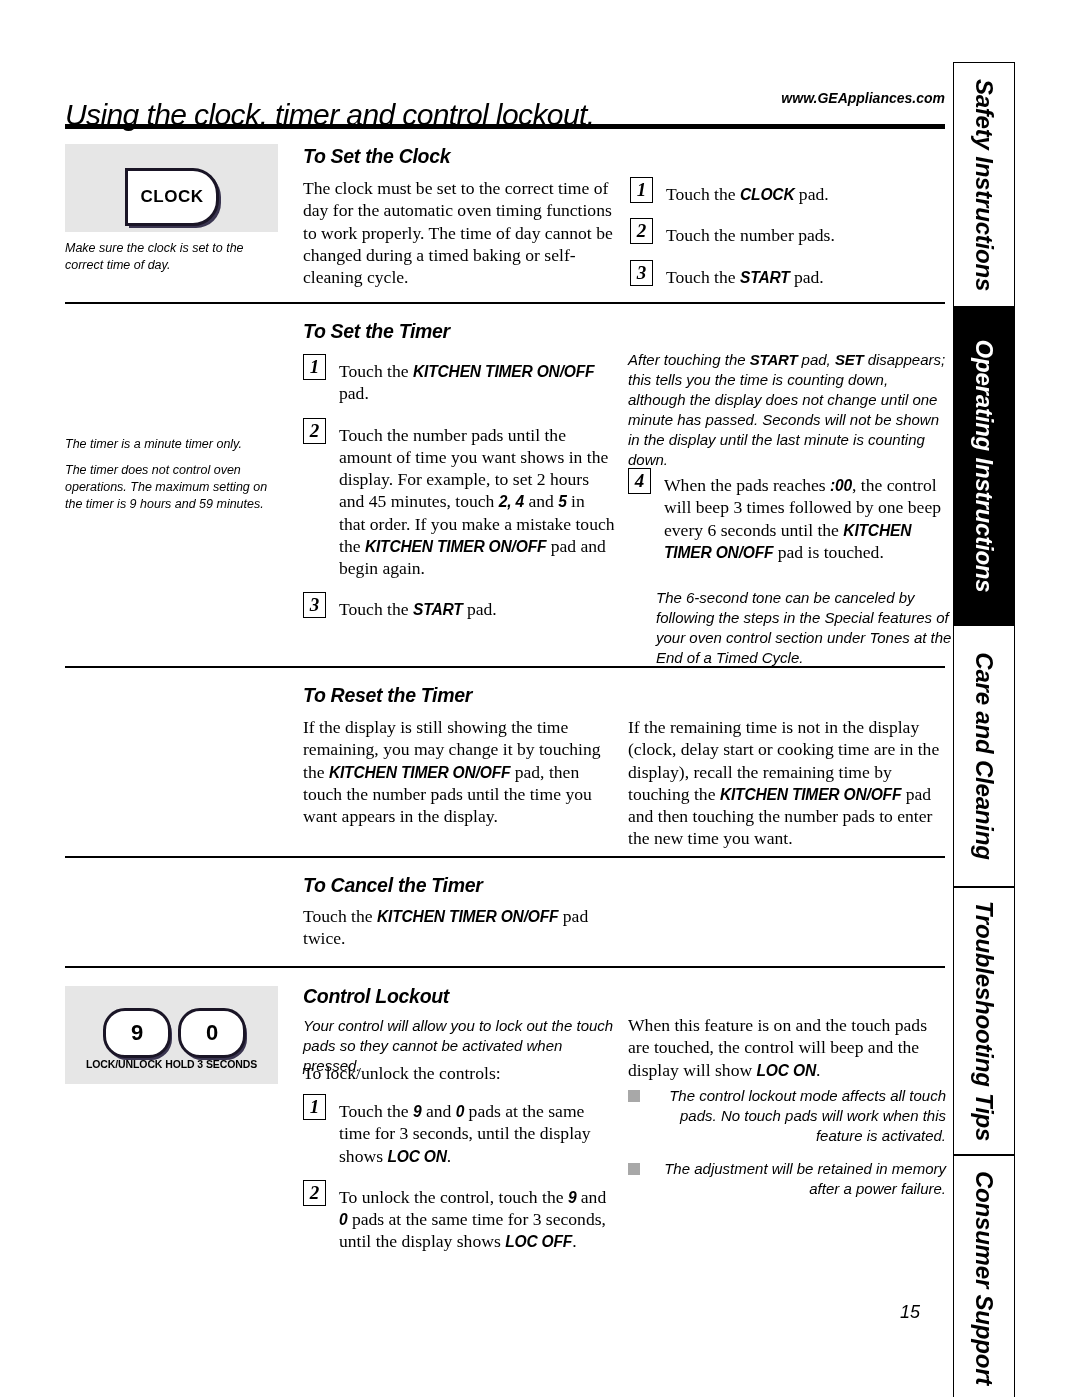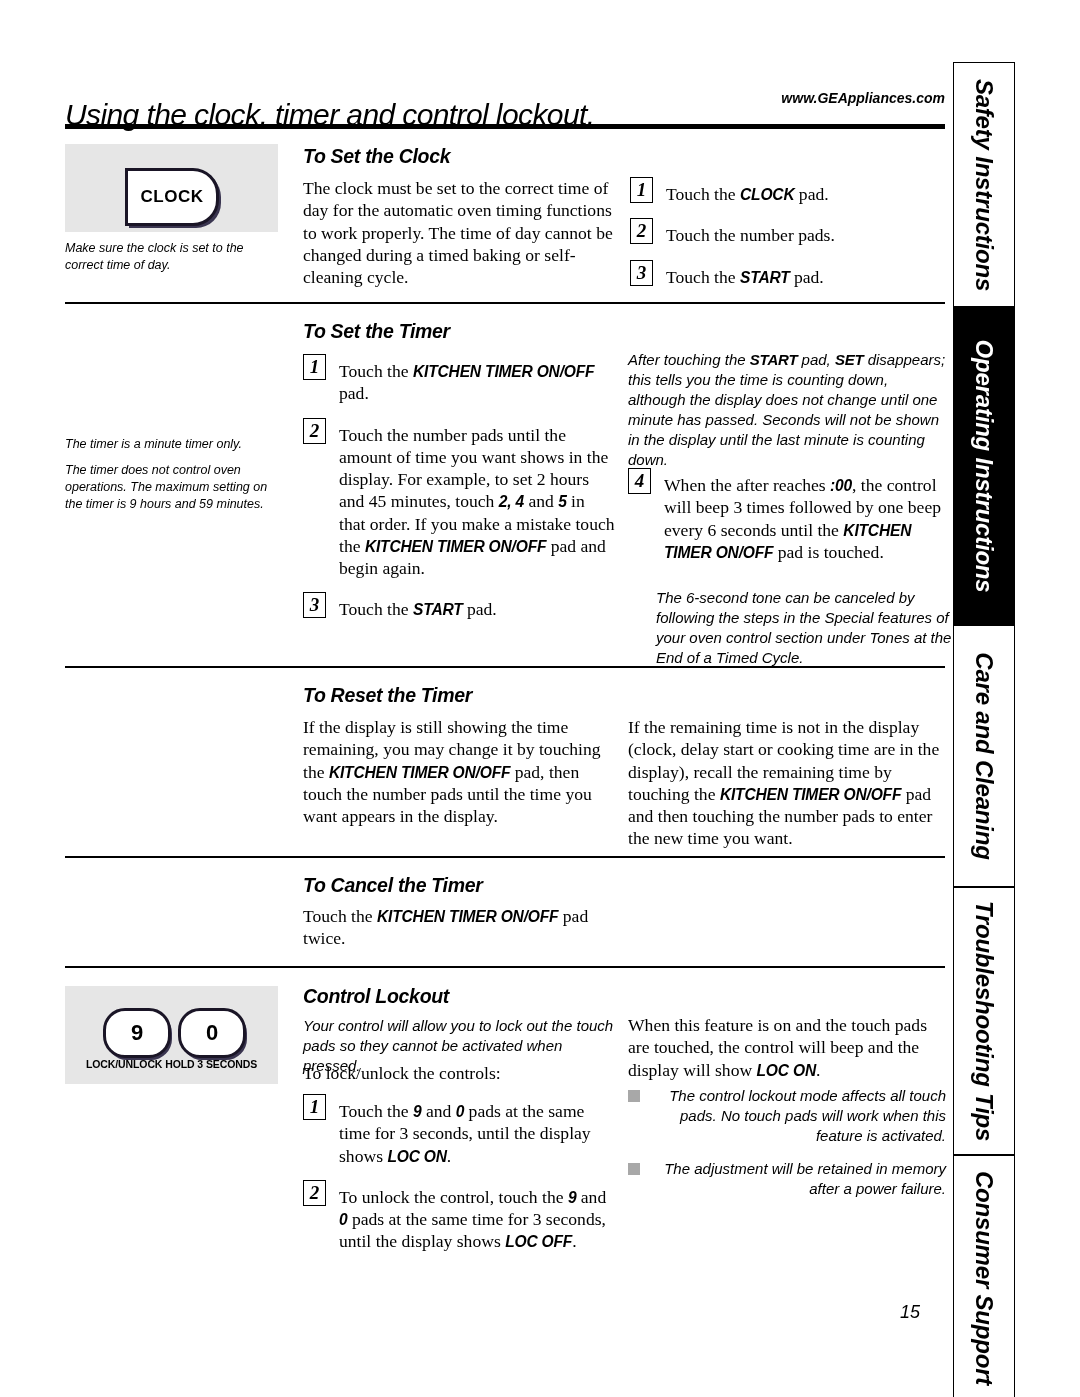--- a/index.html
+++ b/index.html
@@ -150,21 +150,21 @@
     </div>
   </div>
 
   <div class="ital" style="left:628px;top:350px;width:318px;">
     <p><span>After touching the </span><b class="pad">START</b><span> pad, </span><b class="pad">SET</b><span> disappears; this tells you the time is counting down, although the display does not change until one minute has passed. Seconds will not be shown in the display until the last minute is counting down.</span></p>
   </div>
 
   <div class="steps" style="left:628px;top:466px;width:318px;">
     <div class="step">
       <div class="stepnum">4</div>
-      <div class="steptxt"><span>When the after reaches </span><b class="pad">:00</b><span>, the control will beep 3 times followed by one beep every 6 seconds until the </span><b class="pad">KITCHEN TIMER ON/OFF</b><span> pad is touched.</span></div>
+      <div class="steptxt"><span>When the pads reaches </span><b class="pad">:00</b><span>, the control will beep 3 times followed by one beep every 6 seconds until the </span><b class="pad">KITCHEN TIMER ON/OFF</b><span> pad is touched.</span></div>
     </div>
   </div>
 
   <div class="ital" style="left:628px;top:588px;width:318px;margin-left:28px;">
     <p>The 6-second tone can be canceled by following the steps in the Special features of your oven control section under Tones at the End of a Timed Cycle.</p>
   </div>
 
   <div class="rule-thin" style="top:666px;"></div>
 
   <div class="h2" style="left:303px;top:684px;">To Reset the Timer</div>

